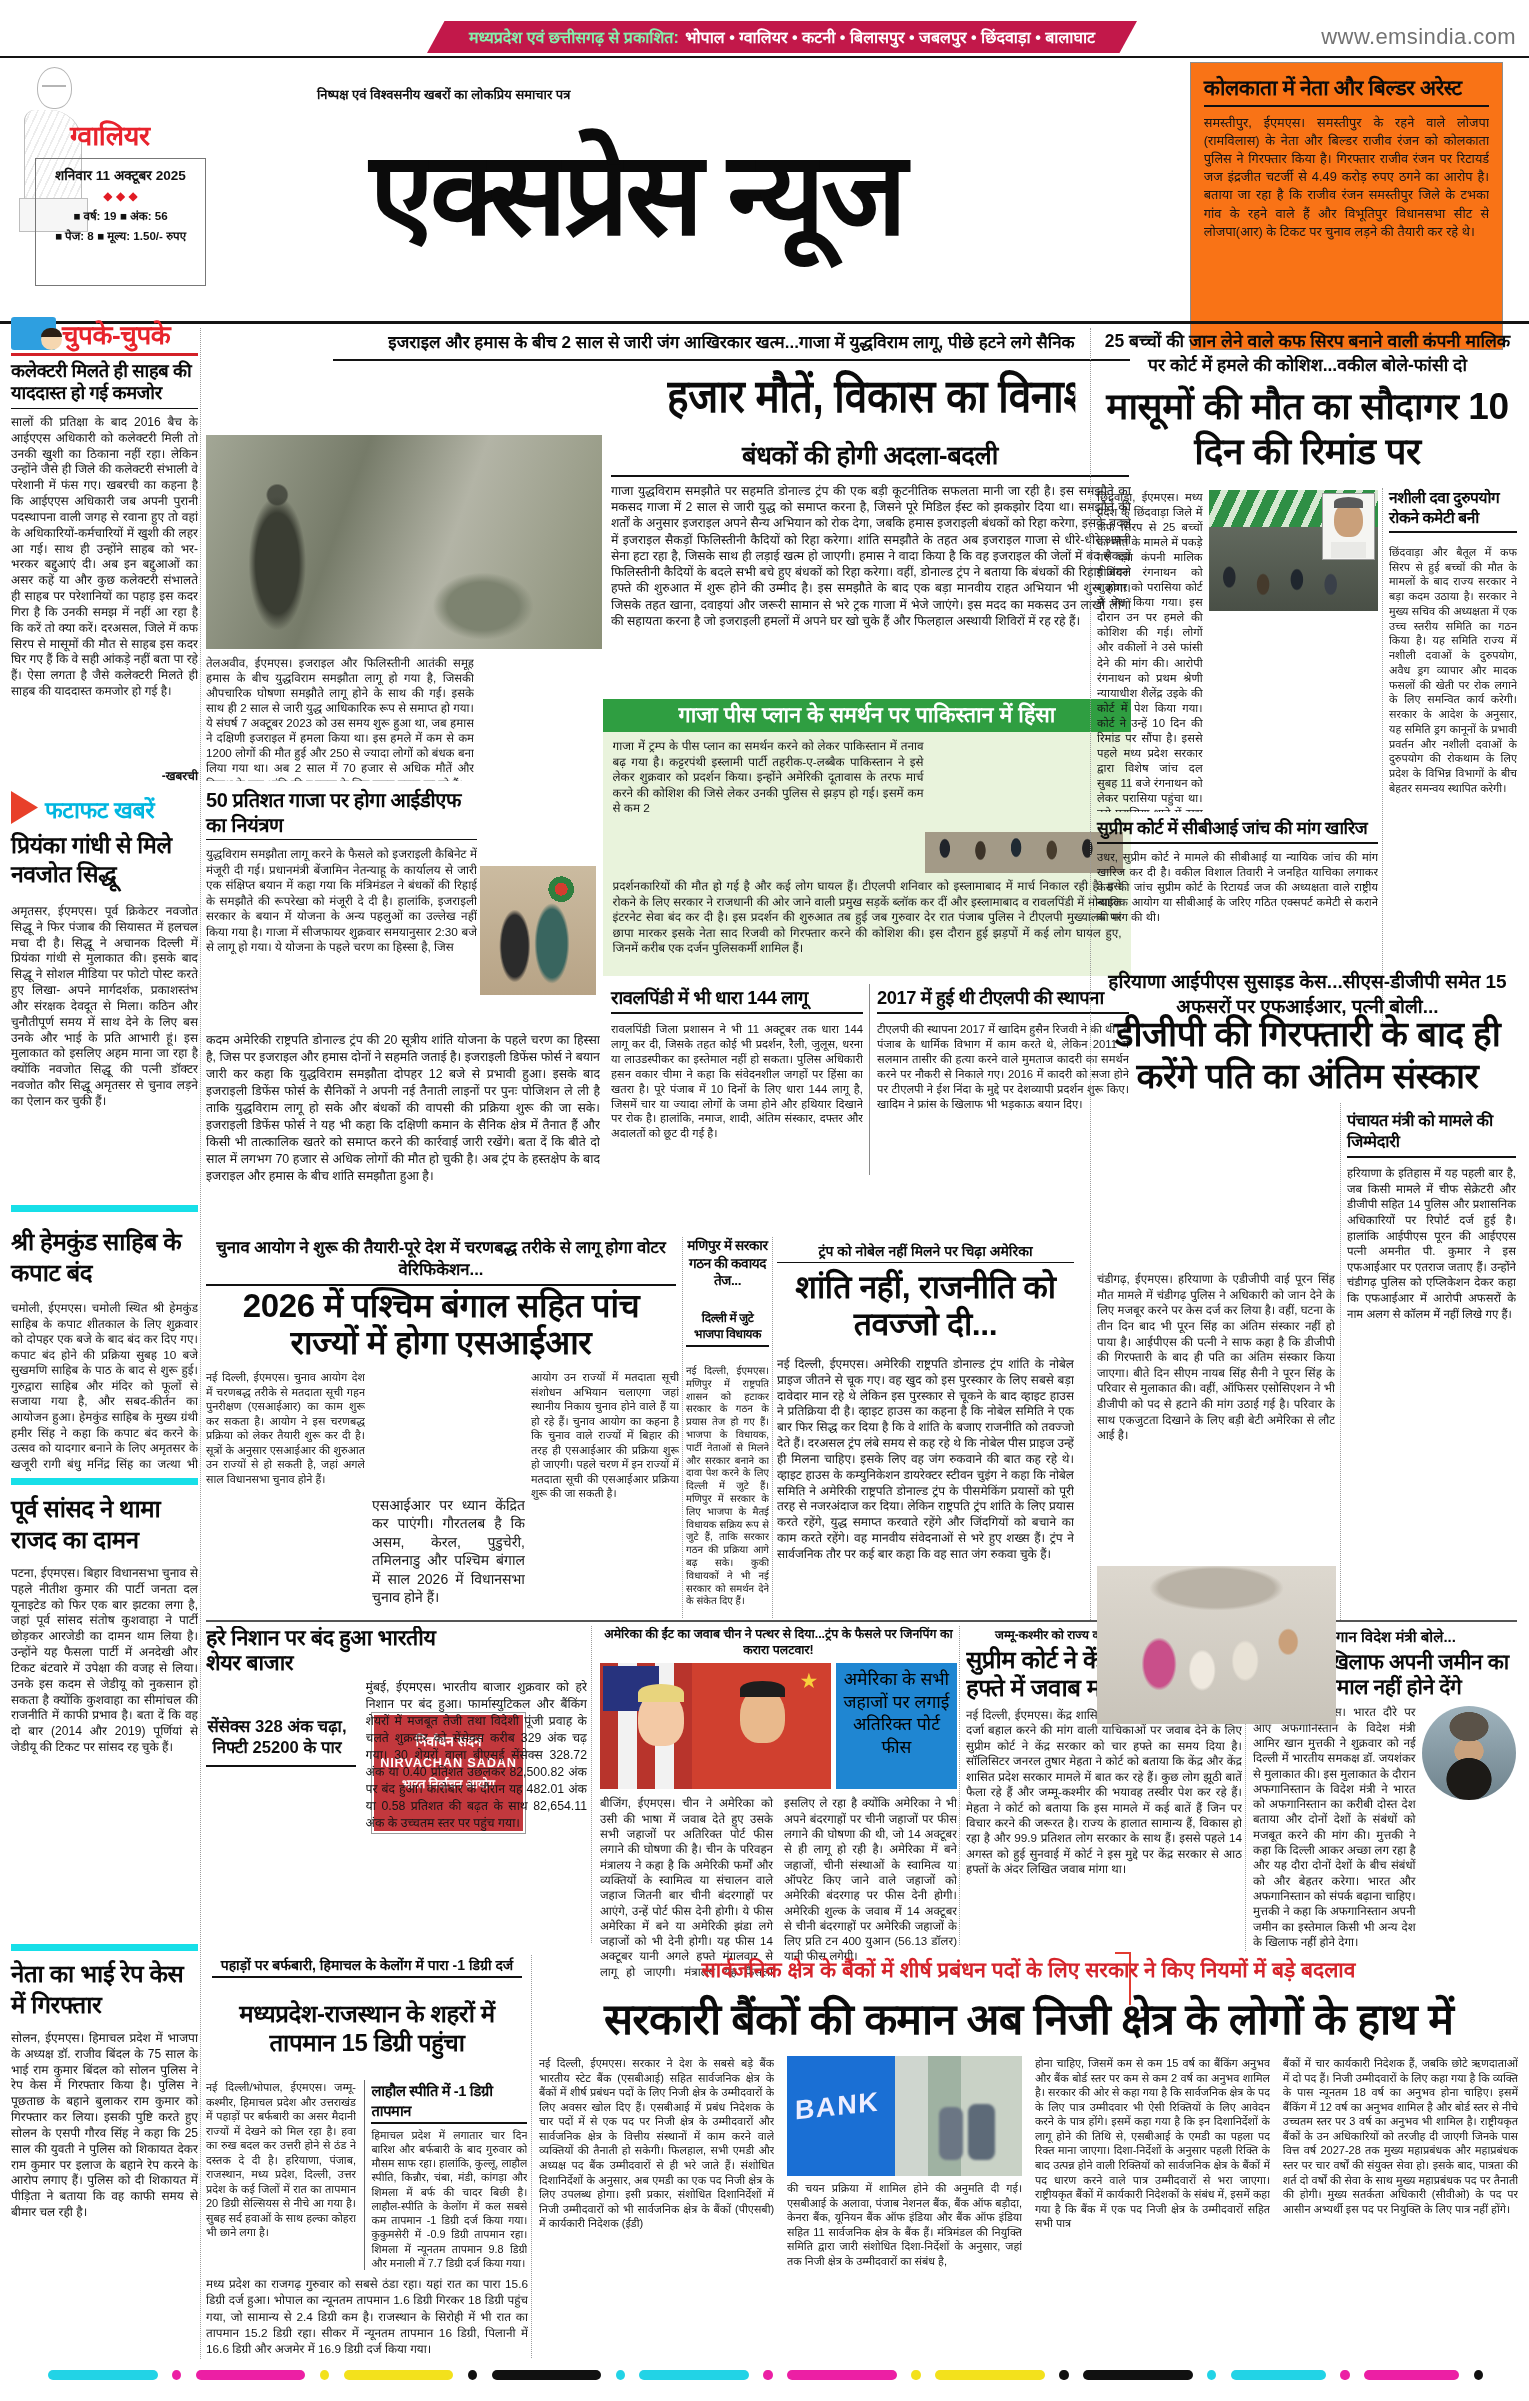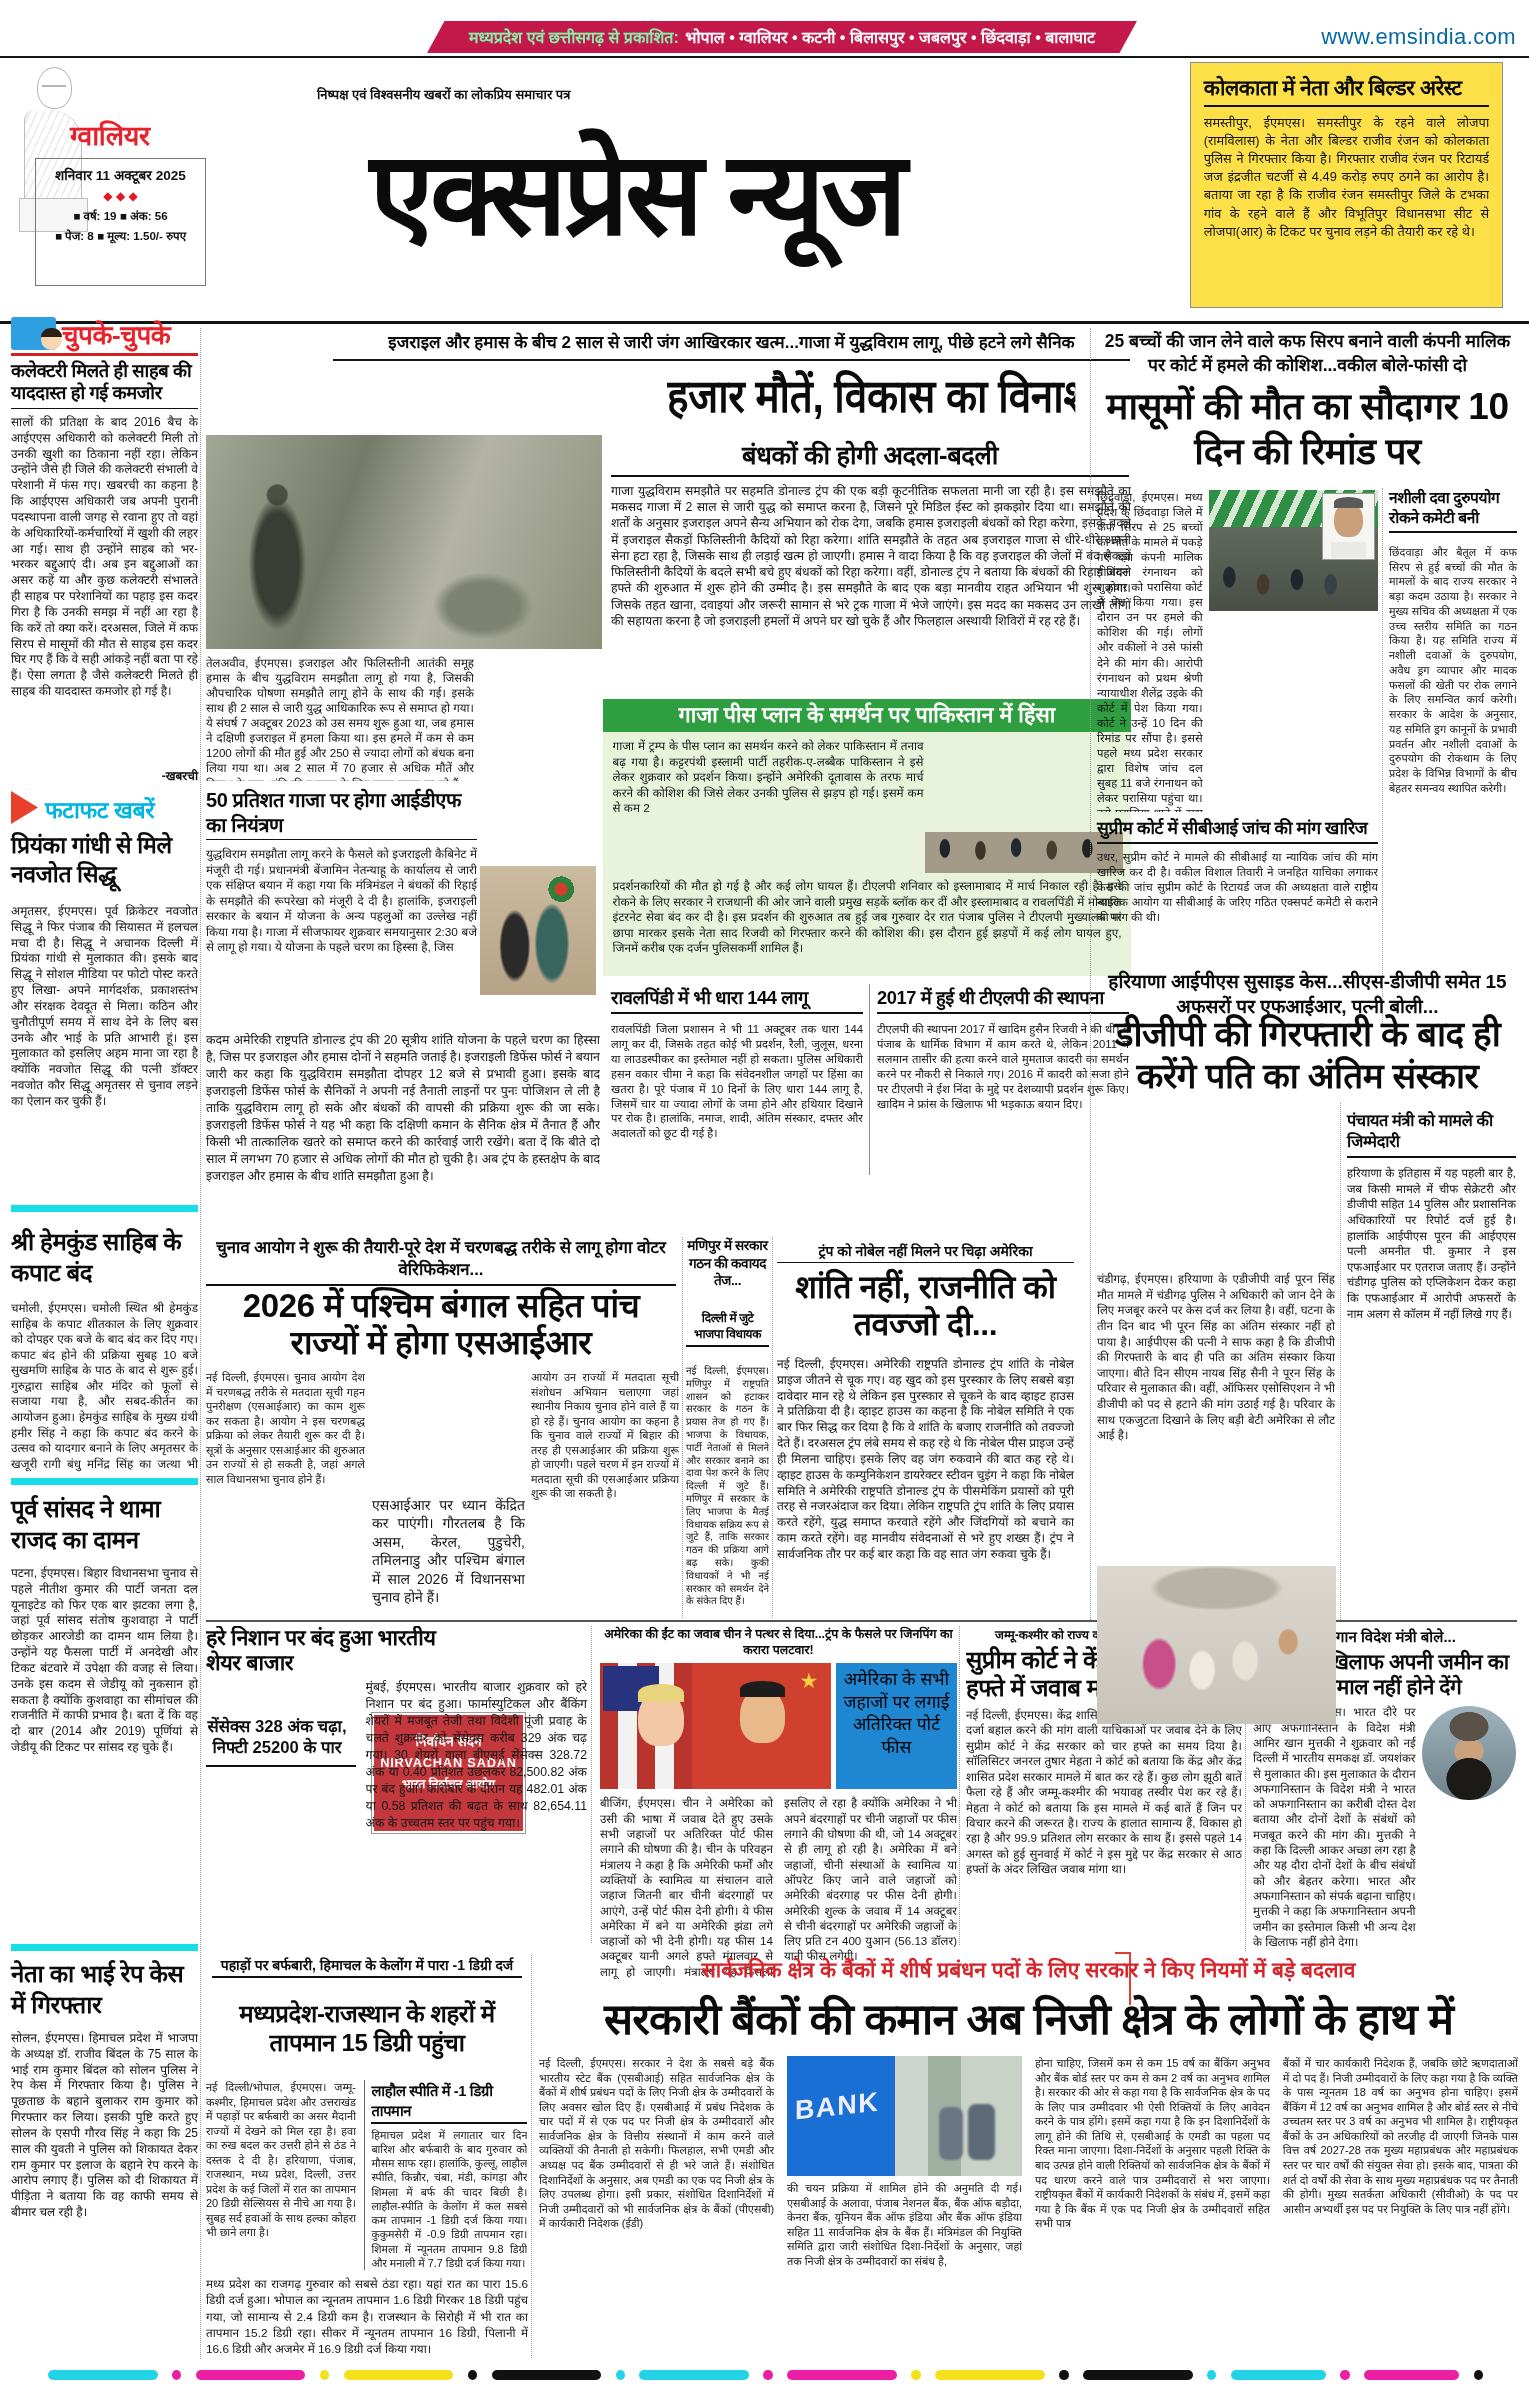--- a/index.html
+++ b/index.html
@@ -32,39 +32,39 @@
 </style>
 </head>
 <body>
 
 <div id="page">
 
   <div class="abs banner" style="left:427px;top:21px;width:710px;height:32px">
     <span style="color:#86efac;font-weight:800;font-size:16px">मध्यप्रदेश एवं छत्तीसगढ़ से प्रकाशित:</span>
     <span style="color:#fff;font-weight:800;font-size:16px">भोपाल • ग्वालियर • कटनी • बिलासपुर • जबलपुर • छिंदवाड़ा • बालाघाट</span>
   </div>
-  <div class="abs" style="left:1164px;top:24px;width:352px;height:29px;font-size:22px;color:#0369a1;text-align:right;letter-spacing:0.4px">www.emsindia.com</div>
+  <div class="abs" style="left:1164px;top:24px;width:352px;height:29px;font-size:22px;color:#737373;text-align:right;letter-spacing:0.4px">www.emsindia.com</div>
   <div class="abs rule" style="left:0;top:56px;width:1530px;height:2.4px"></div>
 
   <div class="abs" style="left:17.5px;top:64px;width:73px;height:195px;opacity:.65">
     <div style="position:absolute;left:19px;top:3.2px;width:33px;height:40px;border:1.6px solid #8f8f8f;border-radius:50% 50% 46% 46%"></div>
     <div style="position:absolute;left:24px;top:21px;width:24px;height:2.4px;background:#8f8f8f"></div>
     <div style="position:absolute;left:6.4px;top:46px;width:56px;height:120px;border:1.6px solid #9a9a9a;border-top:none;border-radius:11px 32px 6.4px 6.4px;background:repeating-linear-gradient(115deg,#fff 0 4.8px,#e3e3e3 4.8px 6.4px)"></div>
     <div style="position:absolute;left:1.6px;top:134px;width:67px;height:32px;border:1.6px solid #9a9a9a;background:#f2f2f2"></div>
   </div>
   <div class="abs hd" style="left:70px;top:116px;width:144px;font-size:27px;color:#e8222c">ग्वालियर</div>
   <div class="abs ctr" style="left:35px;top:158px;width:169px;height:120px;border:0.8px solid #777;padding-top:6.4px">
     <div style="font-size:13.6px;font-weight:800">शनिवार 11 अक्टूबर 2025</div>
     <div style="font-size:12px;color:#e11b24;margin:4.8px 0">◆ ◆ ◆</div>
     <div style="font-size:11.6px;font-weight:700">■ वर्ष: 19   ■ अंक: 56</div>
     <div style="font-size:11.6px;font-weight:700;margin-top:4.8px">■ पेज: 8  ■ मूल्य: 1.50/- रुपए</div>
   </div>
   <div class="abs" style="left:317px;top:85px;width:343px;font-size:13px;font-weight:700">निष्पक्ष एवं विश्वसनीय खबरों का लोकप्रिय समाचार पत्र</div>
   <div class="abs hd ctr nw" style="left:254px;top:94px;width:765px;height:201px;font-size:116px;line-height:201px;letter-spacing:-4px">एक्सप्रेस न्यूज</div>
-  <div class="abs" style="left:1190px;top:62px;width:313px;height:246px;border:1.2px solid #8d8d8d;background:#fde047;padding:9.6px 12.8px;box-sizing:border-box">
+  <div class="abs" style="left:1190px;top:62px;width:313px;height:288px;border:1.2px solid #8d8d8d;background:#f97316;padding:9.6px 12.8px;box-sizing:border-box">
     <div class="hd underl" style="font-size:21px;padding-bottom:4.8px">कोलकाता में नेता और बिल्डर अरेस्ट</div>
     <div class="bd j" style="font-size:12.8px;line-height:1.42;margin-top:6.4px;height:191px">समस्तीपुर, ईएमएस। समस्तीपुर के रहने वाले लोजपा (रामविलास) के नेता और बिल्डर राजीव रंजन को कोलकाता पुलिस ने गिरफ्तार किया है। गिरफ्तार राजीव रंजन पर रिटायर्ड जज इंद्रजीत चटर्जी से 4.49 करोड़ रुपए ठगने का आरोप है। बताया जा रहा है कि राजीव रंजन समस्तीपुर जिले के टभका गांव के रहने वाले हैं और विभूतिपुर विधानसभा सीट से लोजपा(आर) के टिकट पर चुनाव लड़ने की तैयारी कर रहे थे।</div>
   </div>
   <div class="abs rule" style="left:0;top:321px;width:1530px;height:3.2px"></div>
 
   <div class="abs vsep" style="left:200px;top:328px;height:2031px"></div>
 
   <div class="abs" style="left:11px;top:317px;width:45px;height:33px;background:#2e9fe0;border-radius:3.2px">
     <div style="position:absolute;right:-6.4px;bottom:0;width:21px;height:21px;background:#f6d7b0;border-radius:50%"></div>
     <div style="position:absolute;right:-6.4px;bottom:12.8px;width:21px;height:9.6px;background:#2d2015;border-radius:9.6px 9.6px 0 0"></div>

